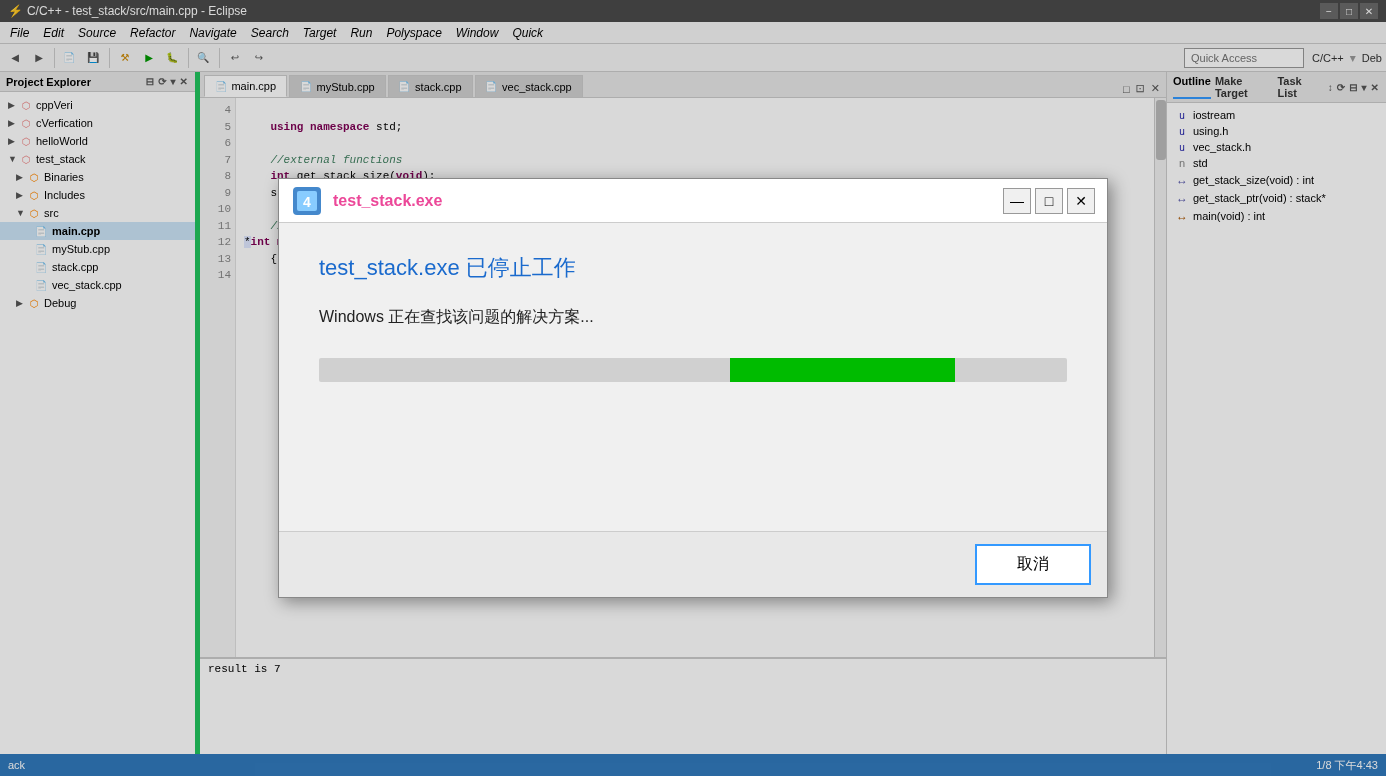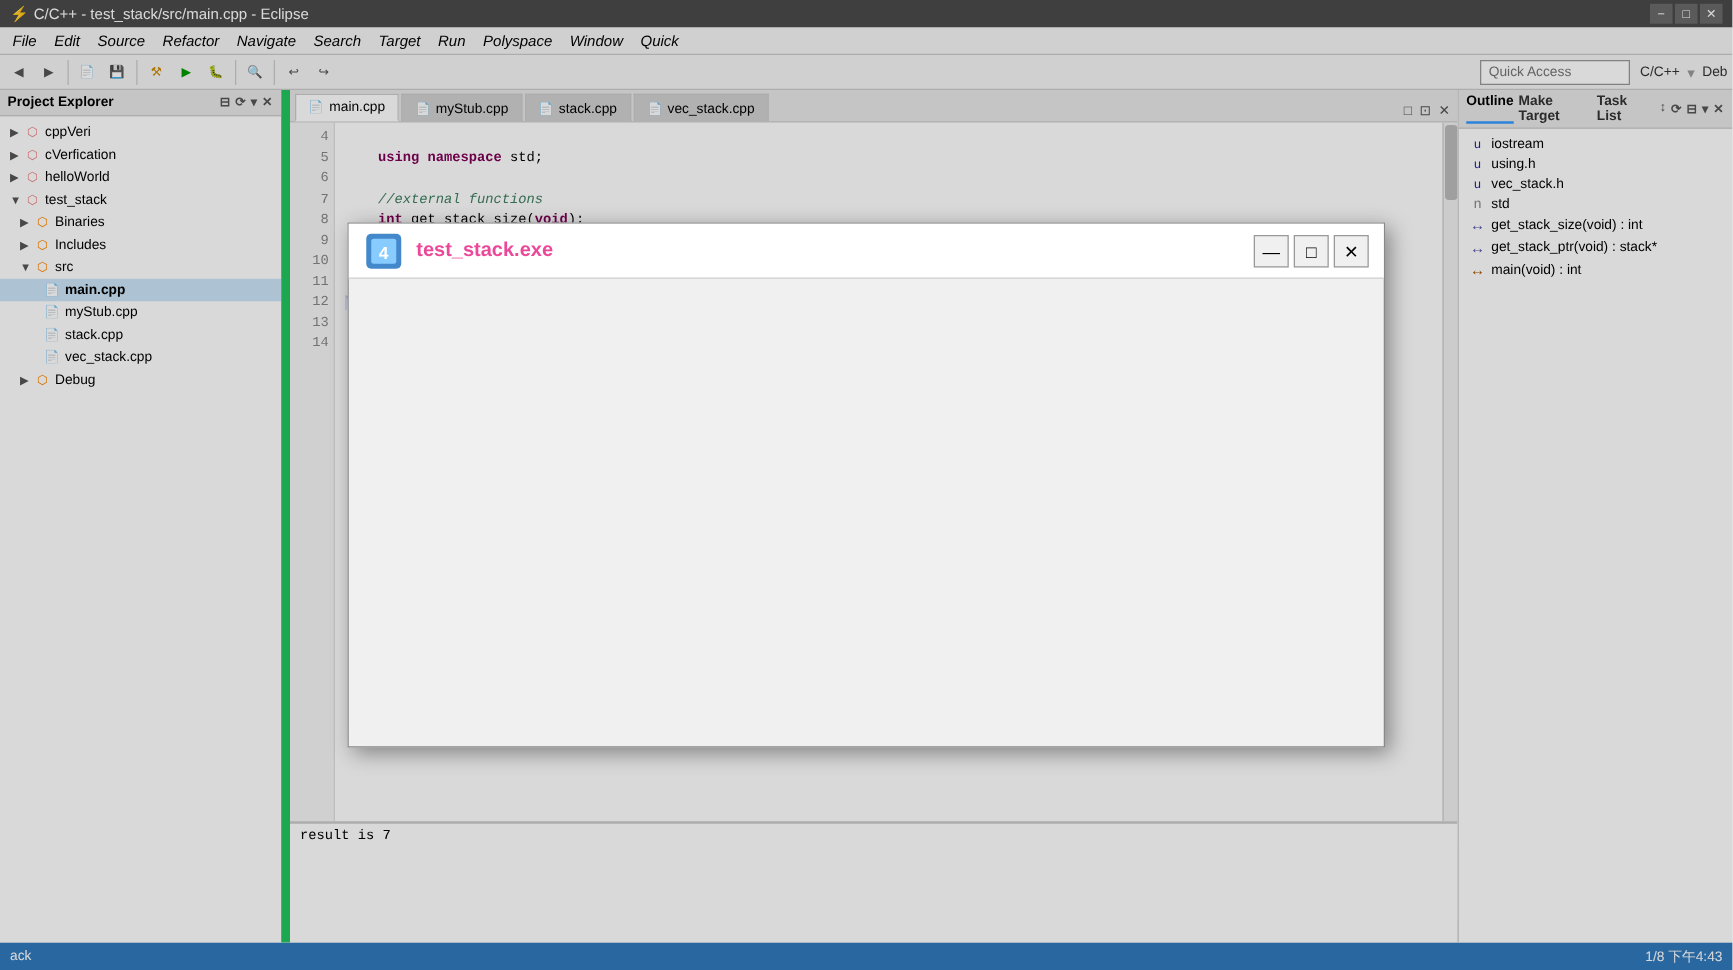--- a/index.html
+++ b/index.html
@@ -91,22 +91,22 @@
 
     
     .main-layout {
       display: flex;
       height: calc(776px - 22px - 22px - 28px - 22px);
       position: relative;
     }
 
     
     .sidebar {
-      width: 232px;
-      border-right: 7px solid #22c55e;
+      width: 200px;
+      border-right: 5px solid #22c55e;
       background: #fff;
       overflow: hidden;
       display: flex;
       flex-direction: column;
     }
     .sidebar-header {
       background: #e8e8e8;
       border-bottom: 1px solid #ccc;
       padding: 3px 6px;
       font-size: 11px;
@@ -649,15 +649,26 @@
         </div>
         <span class="dialog-title-text">test_stack.exe</span>
       </div>
       <div class="dialog-title-controls">
         <button class="dialog-ctrl-btn">—</button>
         <button class="dialog-ctrl-btn">□</button>
         <button class="dialog-ctrl-btn close">✕</button>
       </div>
     </div>
 
-
+    <div class="dialog-body">
+      <div class="dialog-heading">test_stack.exe 已停止工作</div>
+      <div class="dialog-message">Windows 正在查找该问题的解决方案...</div>
+
+      <div class="dialog-progress-container">
+        <div class="dialog-progress-bar"></div>
+      </div>
+    </div>
+
+    <div class="dialog-footer">
+      <button class="dialog-cancel-btn">取消</button>
+    </div>
   </div>
 </div>
 
 </body></html>

